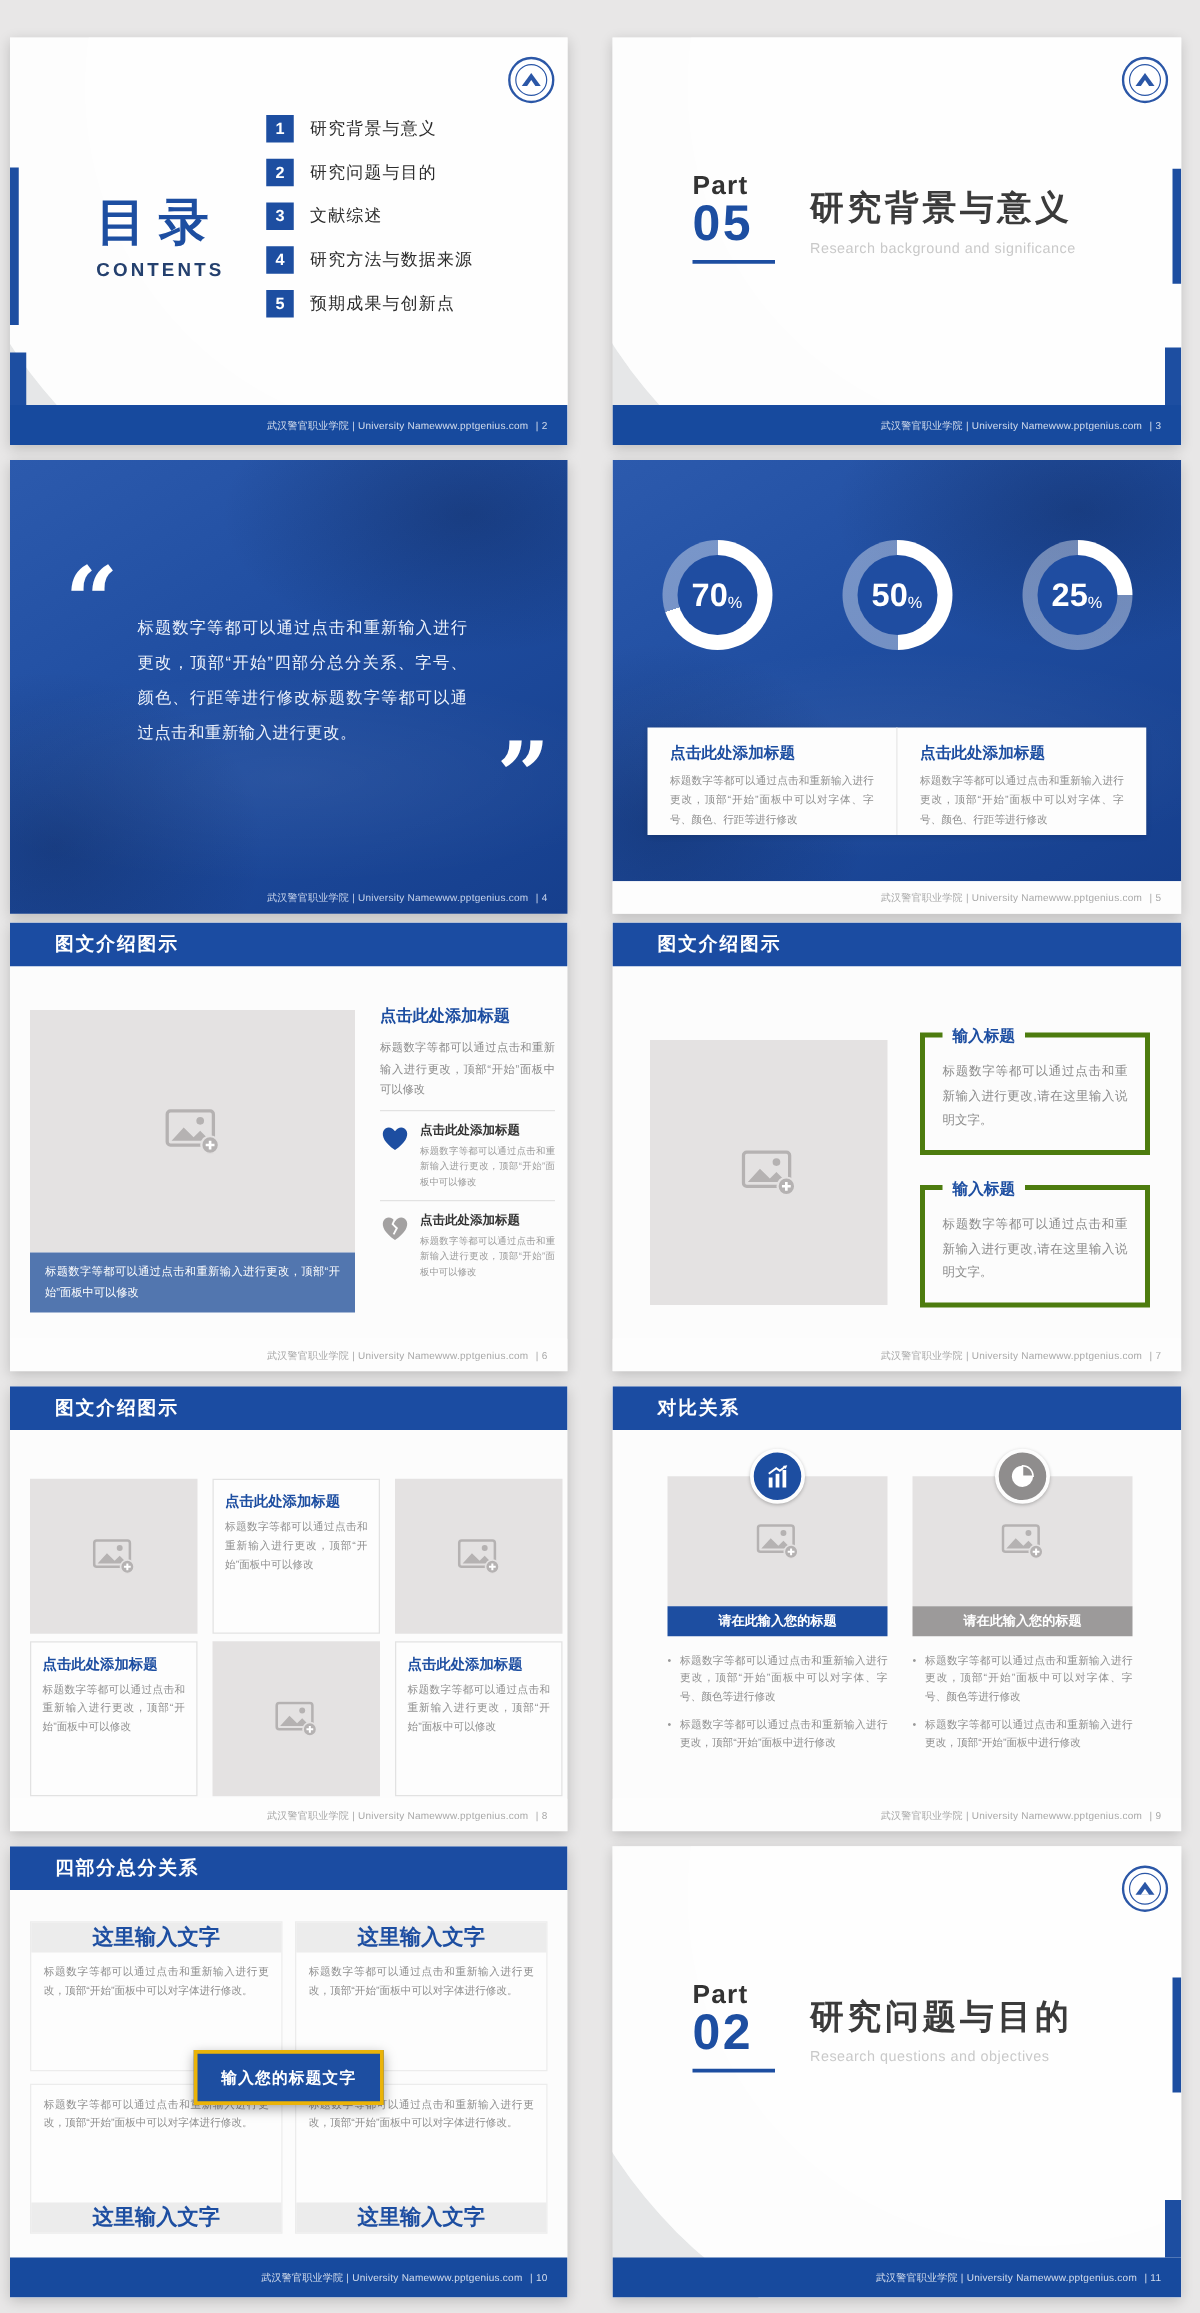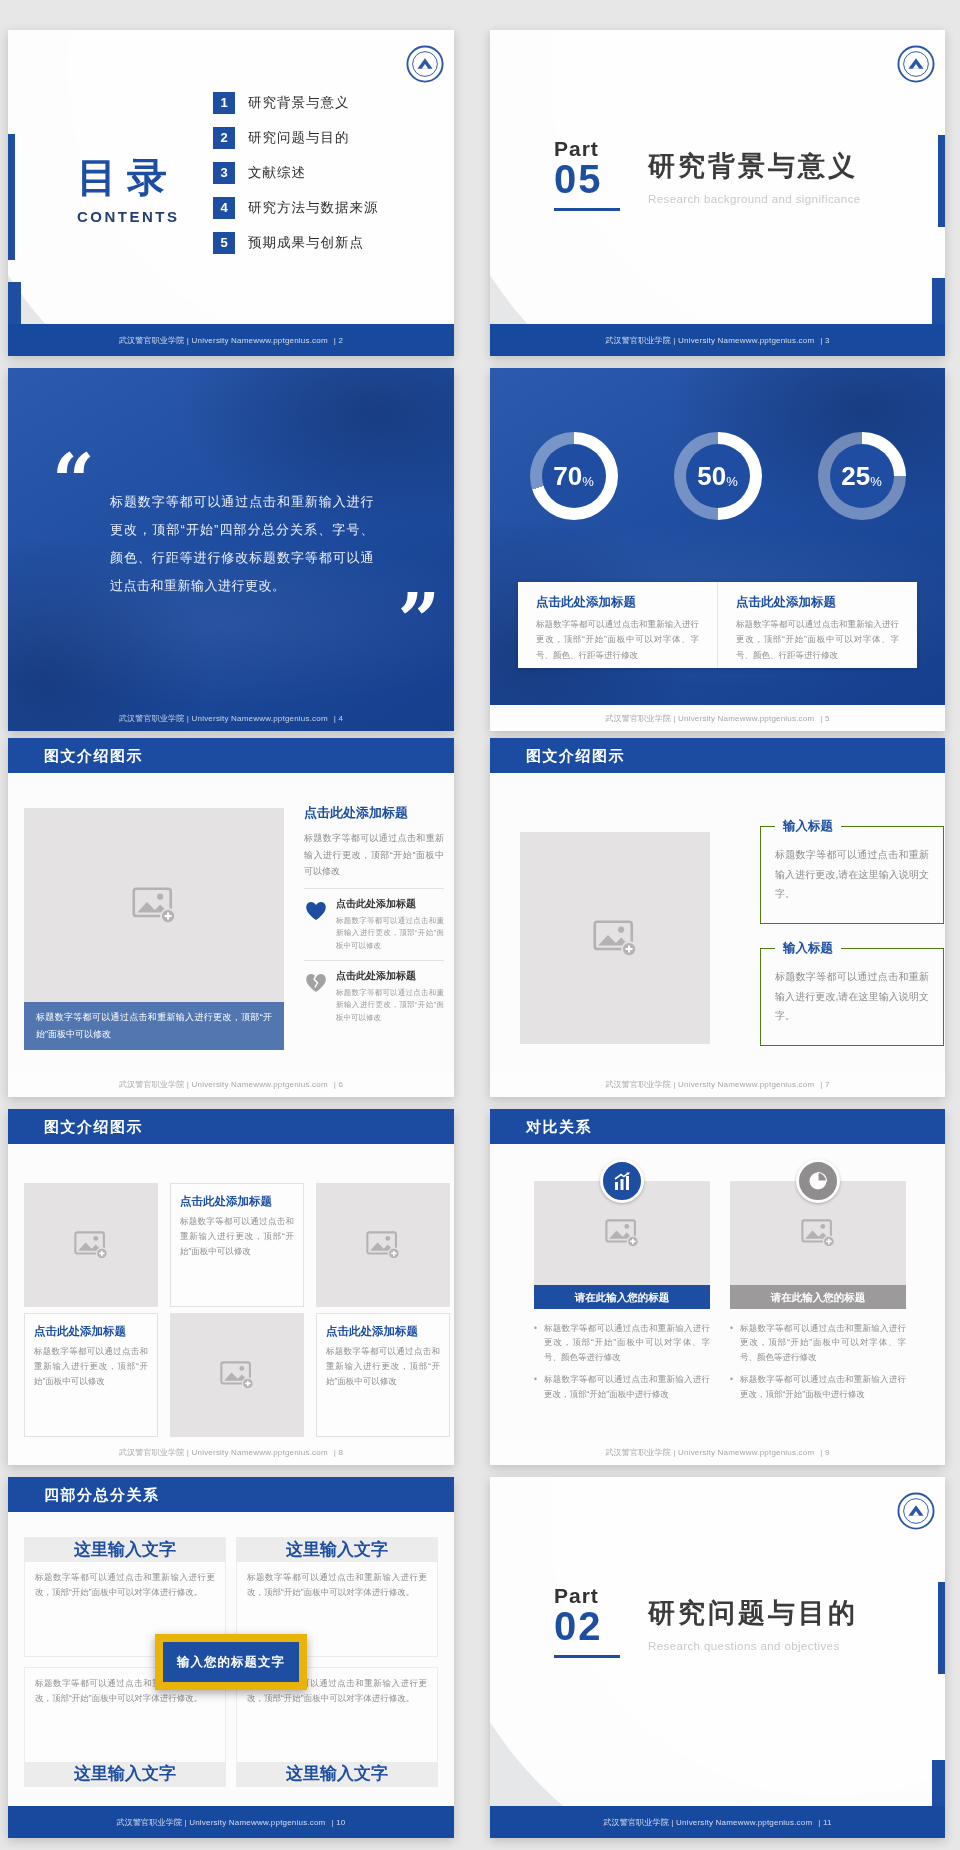--- a/index.html
+++ b/index.html
@@ -32,21 +32,21 @@
   .cover > * { position:relative; z-index:1; }
 
   
   .photo-bg { background:linear-gradient(150deg,#2c5aad 0%,#1f4da0 45%,#163f8d 100%); }
   .photo-tex { position:absolute; inset:0; pointer-events:none;
     background:
       radial-gradient(ellipse 280px 160px at 82% 12%, rgba(8,22,58,.30), transparent 70%),
       radial-gradient(ellipse 240px 200px at 8% 85%, rgba(8,22,58,.28), transparent 70%),
       radial-gradient(ellipse 420px 120px at 50% 70%, rgba(255,255,255,.06), transparent 70%); }
 
-  .footer { position:absolute; left:0; right:0; bottom:0; display:flex; justify-content:center;
+  .footer { position:absolute; left:0; right:0; bottom:0; display:flex; justify-content:flex-end;
     align-items:center; padding:0 16px; font-size:8px; letter-spacing:.2px; z-index:3; }
   .footer-blue  { height:32px; background:#174a9e; color:rgba(255,255,255,.8); }
   .footer-white { height:26px; background:#fdfdfd; color:#a8a8a8; }
   .footer-photo { height:26px; background:transparent; color:rgba(226,234,249,.85); }
   .fr { display:flex; gap:6px; }
 
   .titlebar { position:absolute; top:0; left:0; right:0; height:35px; background:#1b4ca2; color:#fff;
     font-size:15px; font-weight:bold; line-height:35px; padding-left:36px; letter-spacing:1.5px; z-index:2; }
 
   .logo { position:absolute; top:15px; right:10px; width:38px; height:38px; }
@@ -111,21 +111,21 @@
   .pic1-right > p { margin:0 0 8px; font-size:9px; color:#8b8b8b; line-height:1.85; text-align:justify; }
   .hr { border-top:1px solid #e2e2e2; margin:7px 0; }
   .mini-item { display:flex; gap:8px; align-items:flex-start; margin:8px 0; }
   .mini-icon { flex:0 0 24px; padding-top:2px; }
   .mini-icon svg { width:24px; height:auto; }
   .mini-item h5 { margin:0 0 4px; font-size:10px; color:#333; }
   .mini-item p  { margin:0; font-size:7.5px; color:#9a9a9a; line-height:1.65; text-align:justify; }
 
   
   .pic2-img { position:absolute; left:30px; top:94px; width:190px; height:212px; }
-  .io-box { position:absolute; left:246px; width:184px; height:98px; border:1px solid #4d7c0f;margin-left:24px; }
+  .io-box { position:absolute; left:246px; width:184px; height:98px; border:4px solid #4d7c0f; }
   #io1 { top:88px; } #io2 { top:210px; }
   .io-head { position:absolute; top:-9px; left:14px; background:#fcfcfc; padding:0 8px; font-size:12.5px;
     font-weight:bold; color:#1d4ea1; }
   .io-box p { margin:0; padding:18px 14px 0; font-size:10px; color:#8b8b8b; line-height:1.95; text-align:justify; }
 
   
   .grid-cell { position:absolute; width:134px; height:124px; }
   .gc-c1 { left:16px; } .gc-c2 { left:162px; } .gc-c3 { left:308px; }
   .gc-r1 { top:74px; } .gc-r2 { top:204px; }
   .cell-card { border:1px solid #e2e2e2; background:#fdfdfd; padding:10px 9px; }
@@ -150,22 +150,22 @@
 
   
   .quad { position:absolute; width:202px; height:120px; background:#fdfdfd; border:1px solid #ececec;
     display:flex; flex-direction:column; }
   #q1 { left:16px; top:60px; } #q2 { left:228px; top:60px; }
   #q3 { left:16px; top:190px; } #q4 { left:228px; top:190px; }
   .quad.rev { flex-direction:column-reverse; }
   .quad-head { flex:0 0 24px; line-height:24px; background:#ececec; color:#1d4ea1; font-weight:bold;
     font-size:17px; text-align:center; }
   .quad p { margin:0; padding:8px 10px; font-size:8.5px; color:#8f8f8f; line-height:1.8; text-align:justify; flex:1; }
-  .four-center { position:absolute; left:50%; top:185px; transform:translate(-50%,-50%); width:152px; height:56px;
-    background:#1d4ea1; border:8px solid #eab308; box-shadow:0 3px 9px rgba(0,0,0,.35); color:#fff; font-size:12.5px;
+  .four-center { position:absolute; left:50%; top:185px; transform:translate(-50%,-50%); width:152px; height:44px;
+    background:#1d4ea1; border:3px solid #eab308; box-shadow:0 3px 9px rgba(0,0,0,.35); color:#fff; font-size:12.5px;
     font-weight:bold; display:flex; align-items:center; justify-content:center; letter-spacing:1px; z-index:3; }
 </style>
 </head>
 <body>
 
 <section class="slide cover" id="s-toc">
   <div class="accent-left"></div>
   <div class="logo">
     <svg viewBox="0 0 40 40">
       <circle cx="20" cy="20" r="18.5" fill="#ffffff" stroke="#2b57a7" stroke-width="2"></circle>

